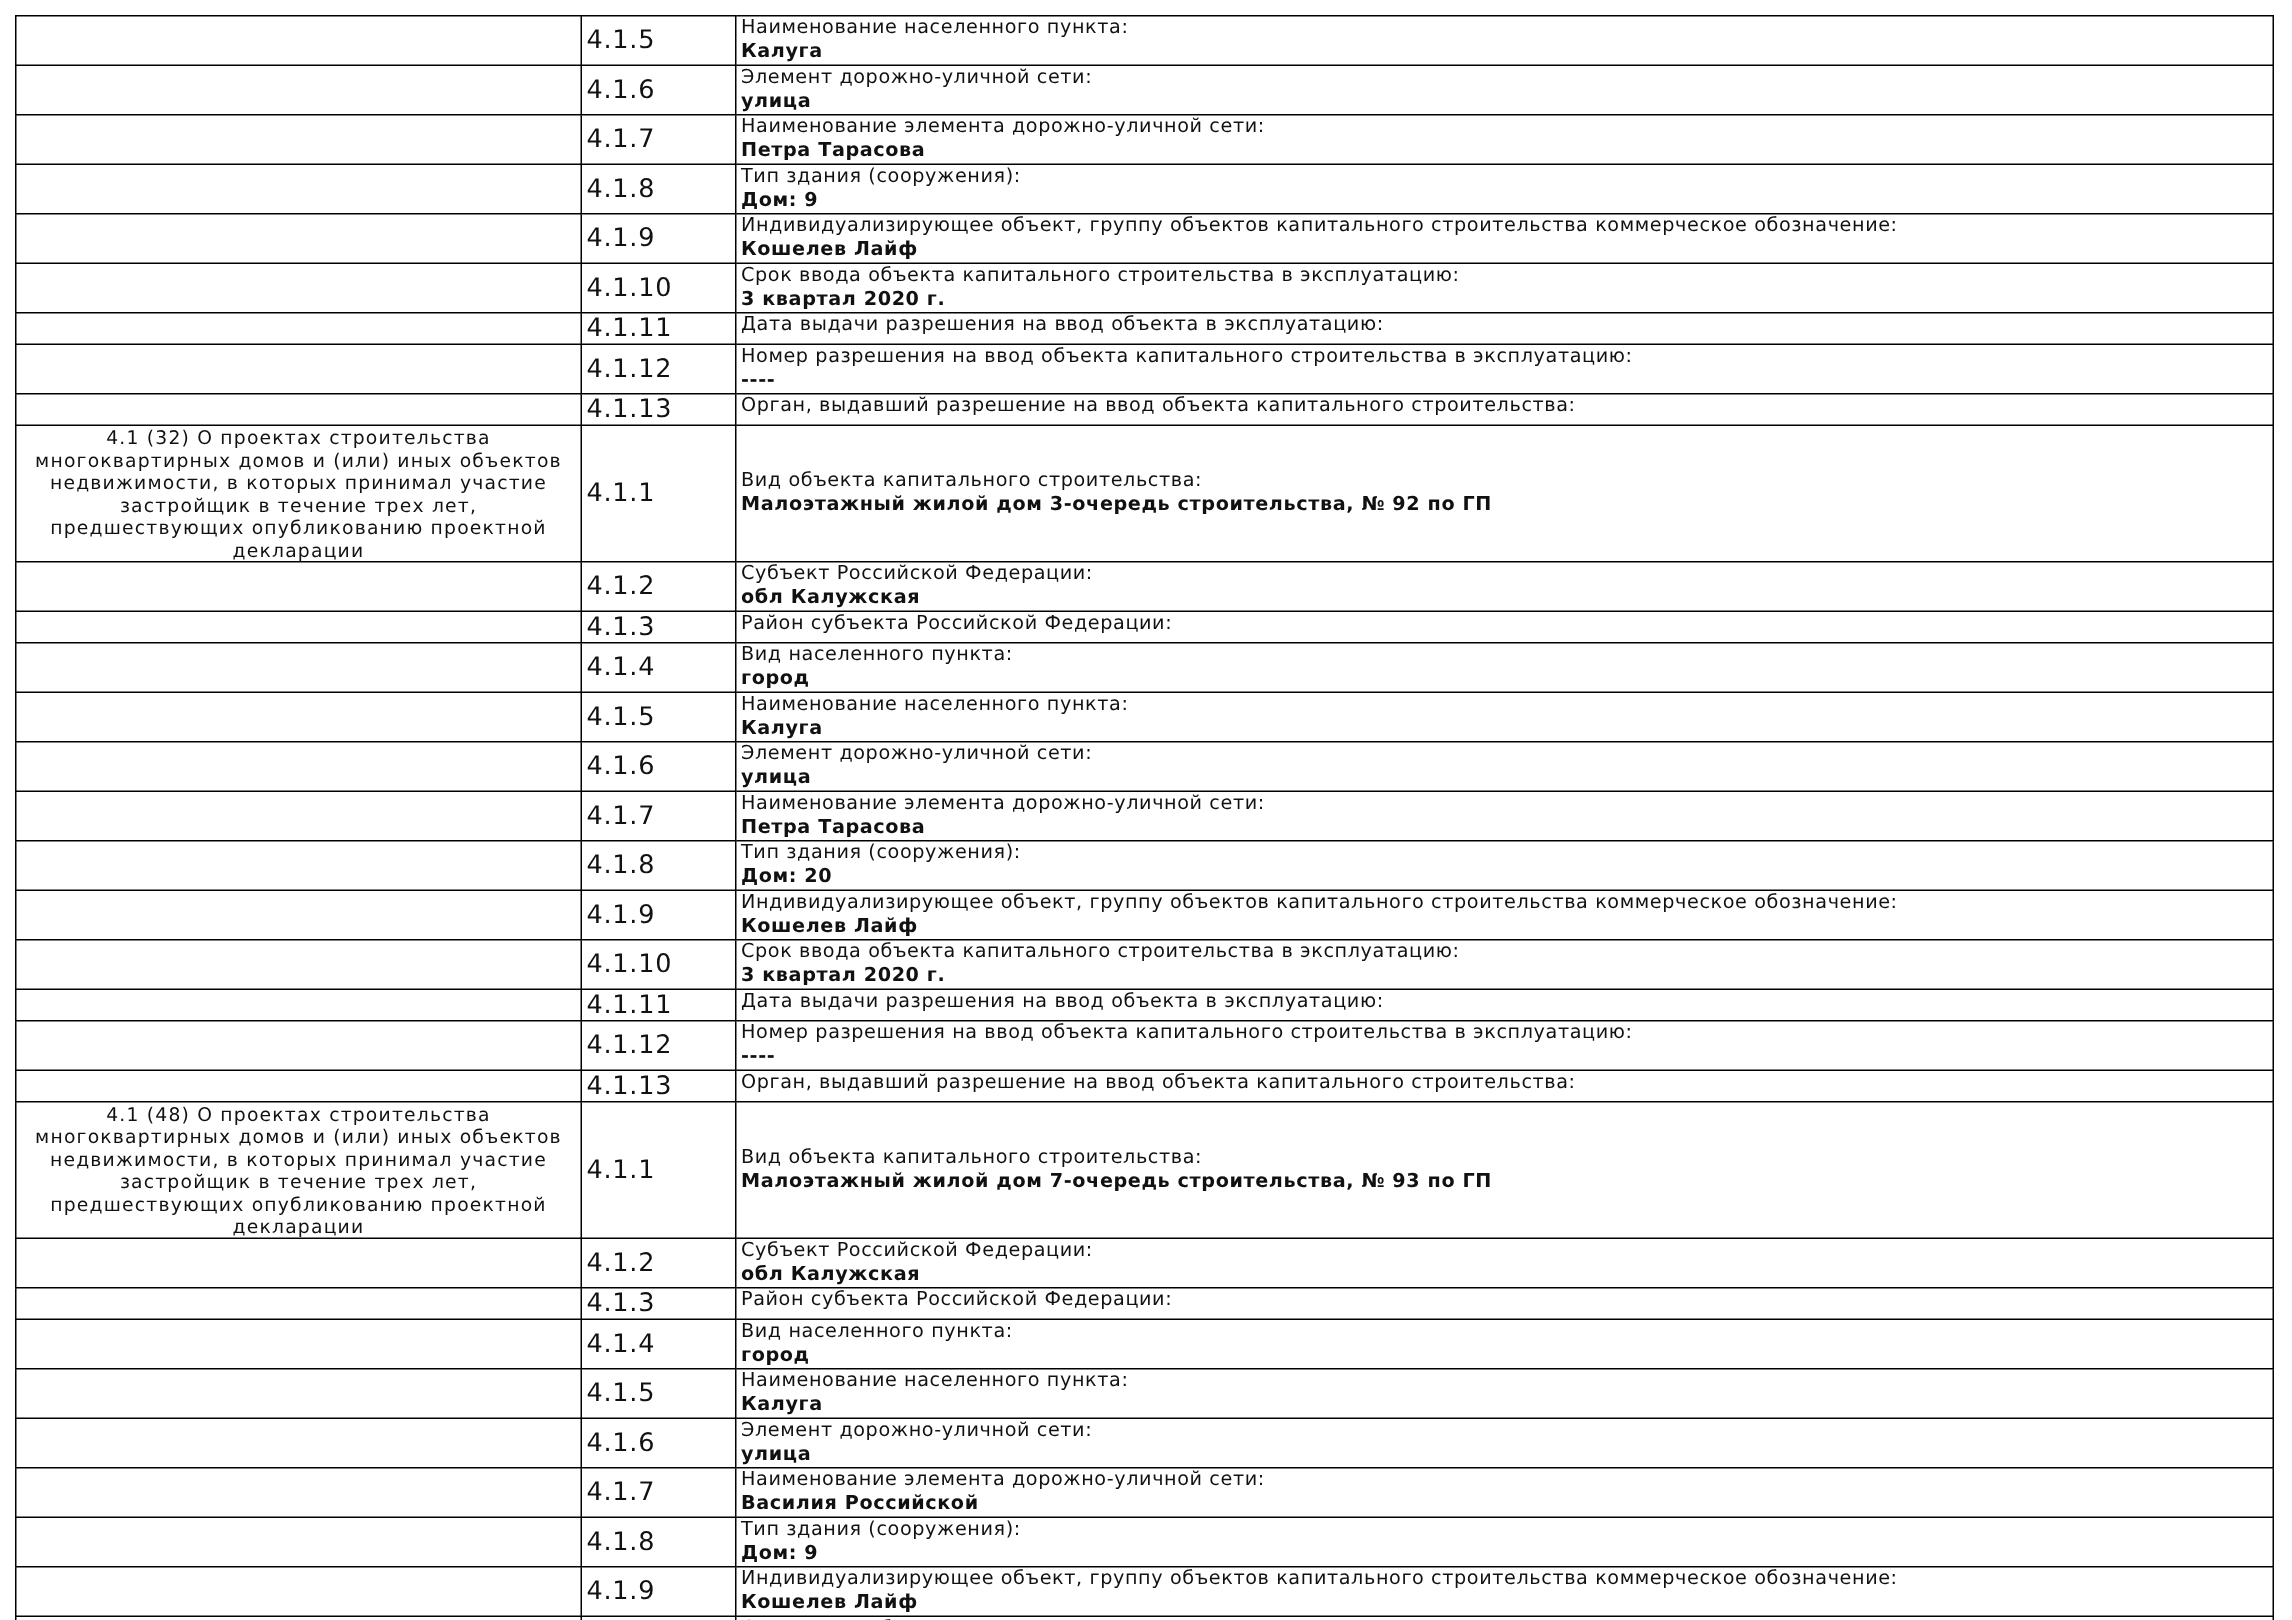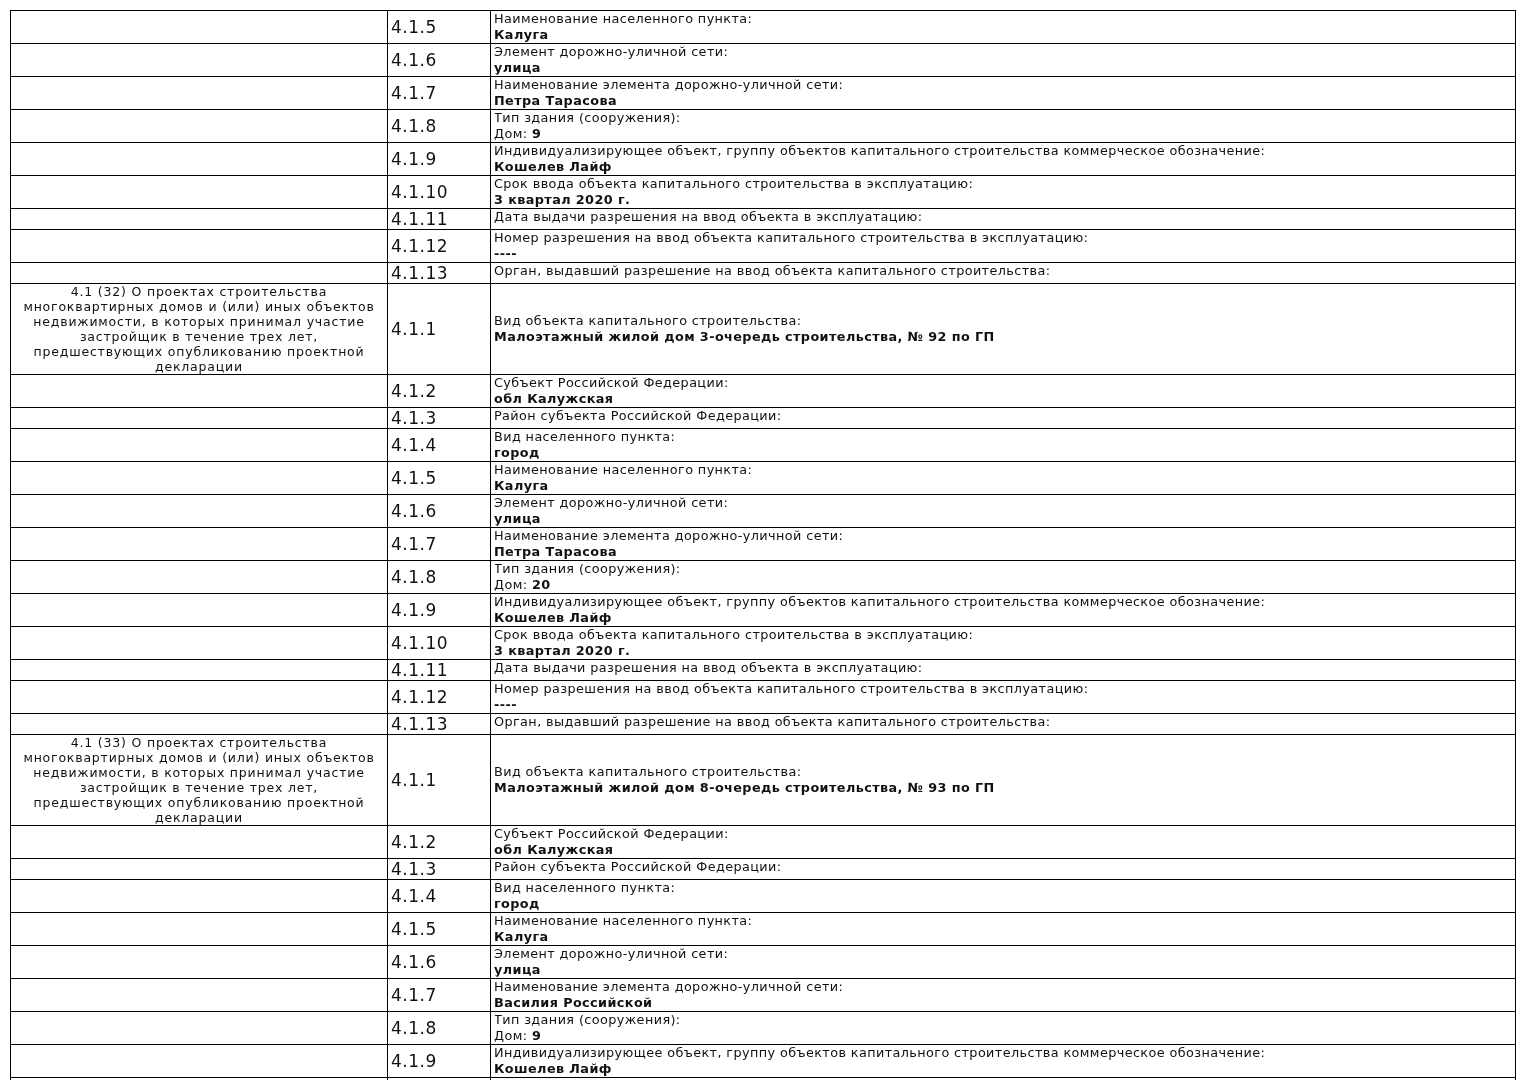--- a/index.html
+++ b/index.html
@@ -39,38 +39,37 @@
     vertical-align: middle;
     font-size: 17px;
     letter-spacing: 0.5px;
     padding-left: 3px;
   }
   td.c-field {
     vertical-align: top;
     font-size: 12.8px;
     line-height: 16px;
     letter-spacing: 0.4px;
-    border-radius: 10px;
   }
   tr.tall {
     height: 77px;
   }
   tr.tall td.c-field {
     vertical-align: middle;
   }
   .field-label {
     font-weight: normal;
     white-space: nowrap;
   }
   .field-value {
     font-weight: bold;
     white-space: nowrap;
   }
   .value-prefix {
-    font-weight: normal;
+    font-weight: bold;
   }
 </style>
 </head>
 <body>
 
 <div class="page">
   <table class="decl">
     <colgroup>
       <col style="width:377px">
       <col style="width:103px">
@@ -245,26 +244,26 @@
         </tr>
         <tr>
           <td class="c-section"></td>
           <td class="c-num">4.1.13</td>
           <td class="c-field">
             <div class="field-label">Орган, выдавший разрешение на ввод объекта капитального строительства:</div>
           </td>
         </tr>
         <tr class="tall">
           <td class="c-section">
-            <div>4.1 (33) О проектах строительства многоквартирных домов и (или) иных объектов недвижимости, в которых принимал участие застройщик в течение трех лет, предшествующих опубликованию проектной декларации</div>
+            <div>4.1 (48) О проектах строительства многоквартирных домов и (или) иных объектов недвижимости, в которых принимал участие застройщик в течение трех лет, предшествующих опубликованию проектной декларации</div>
           </td>
           <td class="c-num">4.1.1</td>
           <td class="c-field">
             <div class="field-label">Вид объекта капитального строительства:</div>
-            <div class="field-value"><span>Малоэтажный жилой дом 8-очередь строительства, № 93 по ГП</span></div>
+            <div class="field-value"><span>Малоэтажный жилой дом 7-очередь строительства, № 93 по ГП</span></div>
           </td>
         </tr>
         <tr>
           <td class="c-section"></td>
           <td class="c-num">4.1.2</td>
           <td class="c-field">
             <div class="field-label">Субъект Российской Федерации:</div>
             <div class="field-value"><span>обл Калужская</span></div>
           </td>
         </tr>

